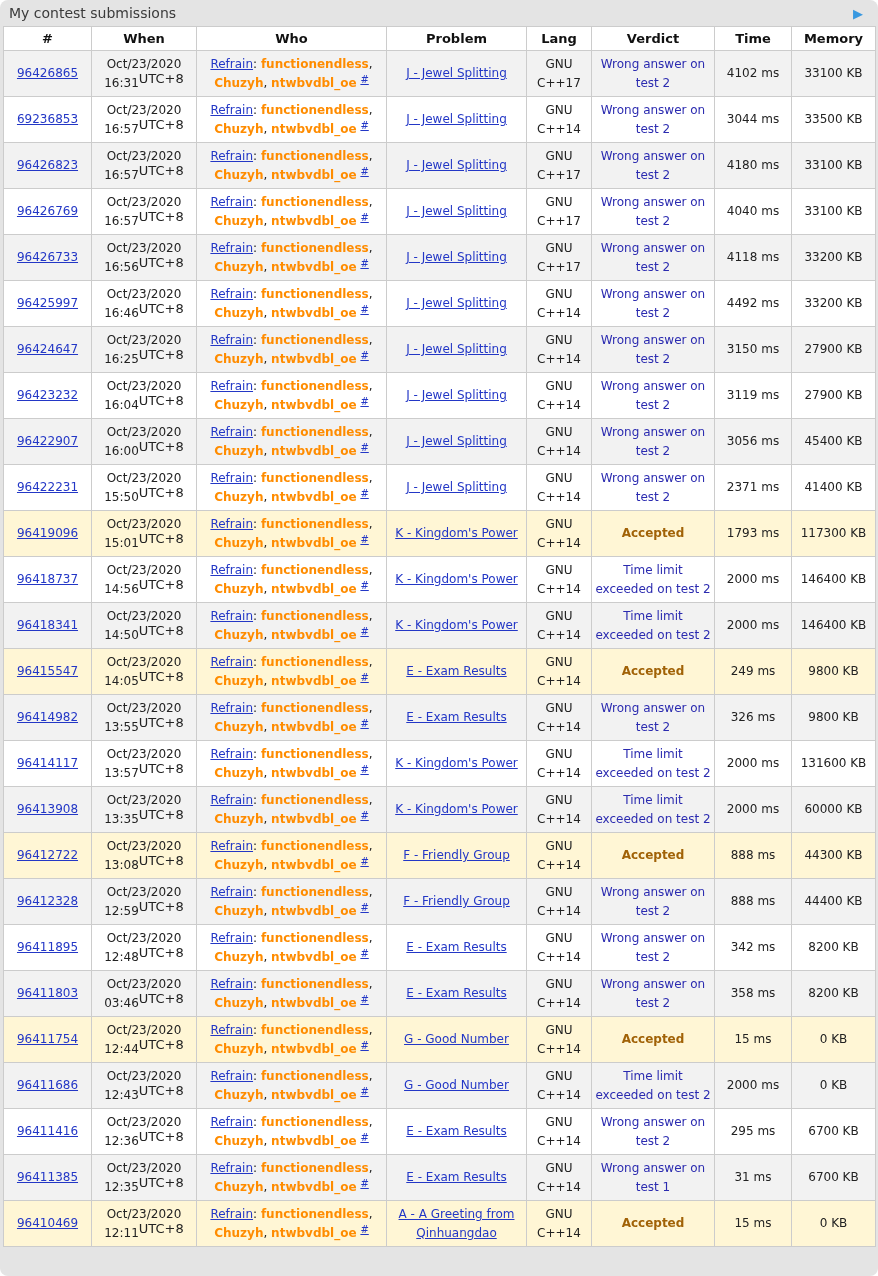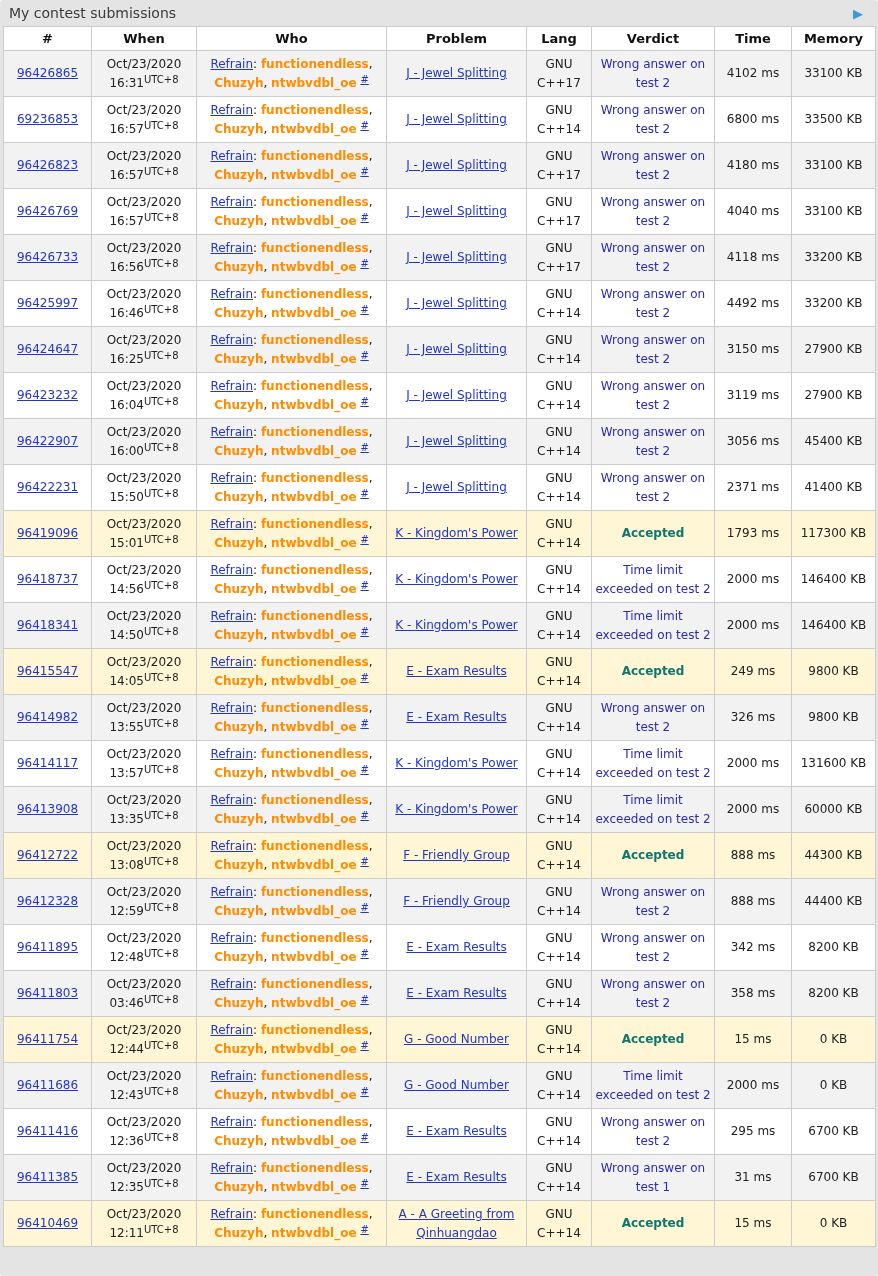--- a/index.html
+++ b/index.html
@@ -3,21 +3,21 @@
 <meta charset="utf-8">
 <style>
   html, body { margin: 0; padding: 0; background: #ffffff; }
   body { font-family: "DejaVu Sans", "Liberation Sans", sans-serif; }
 
   .widget {
     width: 878px;
     height: 1276px;
     box-sizing: border-box;
     background: #e4e4e4;
-    border-radius: 3px;
+    border-radius: 8px;
     padding: 0 3px 3px 3px;
     overflow: hidden;
   }
 
   .caption {
     height: 26px;
     display: flex;
     align-items: center;
     padding: 0 6px 0 6px;
     font-size: 14px;
@@ -63,31 +63,31 @@
   a.link {
     color: #2337c6;
     text-decoration: underline;
     cursor: pointer;
   }
   .handle {
     color: #ff8c00;
     font-weight: bold;
   }
   sup.tz {
-    font-size: 10px;
+    font-size: 13px;
     vertical-align: 4px;
     line-height: 0;
   }
   sup.hash {
     font-size: 10px;
     vertical-align: 4px;
     line-height: 0;
   }
   .verdict-rejected { color: #2b2bb0; }
-  .verdict-accepted { color: #0f766e; font-weight: bold; margin-top: 41px; }
+  .verdict-accepted { color: #a16207; font-weight: bold; margin-top: 41px; }
 </style>
 </head>
 <body>
 
 <div class="widget">
 
   <div class="caption">
     <span>My contest submissions</span>
     <span class="spacer"></span>
     <span class="arrow">▶</span>
@@ -127,21 +127,21 @@
     <td>4102 ms</td>
     <td>33100 KB</td>
   </tr>
         <tr>
     <td><a class="link">69236853</a></td>
     <td><span>Oct/23/2020</span><br><span>16:57</span><sup class="tz">UTC+8</sup></td>
     <td><a class="link">Refrain</a><span>: </span><span class="handle">functionendless</span><span>, </span><span class="handle">Chuzyh</span><span>, </span><span class="handle">ntwbvdbl_oe</span> <sup class="hash"><a class="link">#</a></sup></td>
     <td><a class="link">J - Jewel Splitting</a></td>
     <td>GNU C++14</td>
     <td><span class="verdict-rejected">Wrong answer on test 2</span></td>
-    <td>6800 ms</td>
+    <td>3044 ms</td>
     <td>33500 KB</td>
   </tr>
         <tr class="row-shaded">
     <td><a class="link">96426823</a></td>
     <td><span>Oct/23/2020</span><br><span>16:57</span><sup class="tz">UTC+8</sup></td>
     <td><a class="link">Refrain</a><span>: </span><span class="handle">functionendless</span><span>, </span><span class="handle">Chuzyh</span><span>, </span><span class="handle">ntwbvdbl_oe</span> <sup class="hash"><a class="link">#</a></sup></td>
     <td><a class="link">J - Jewel Splitting</a></td>
     <td>GNU C++17</td>
     <td><span class="verdict-rejected">Wrong answer on test 2</span></td>
     <td>4180 ms</td>

